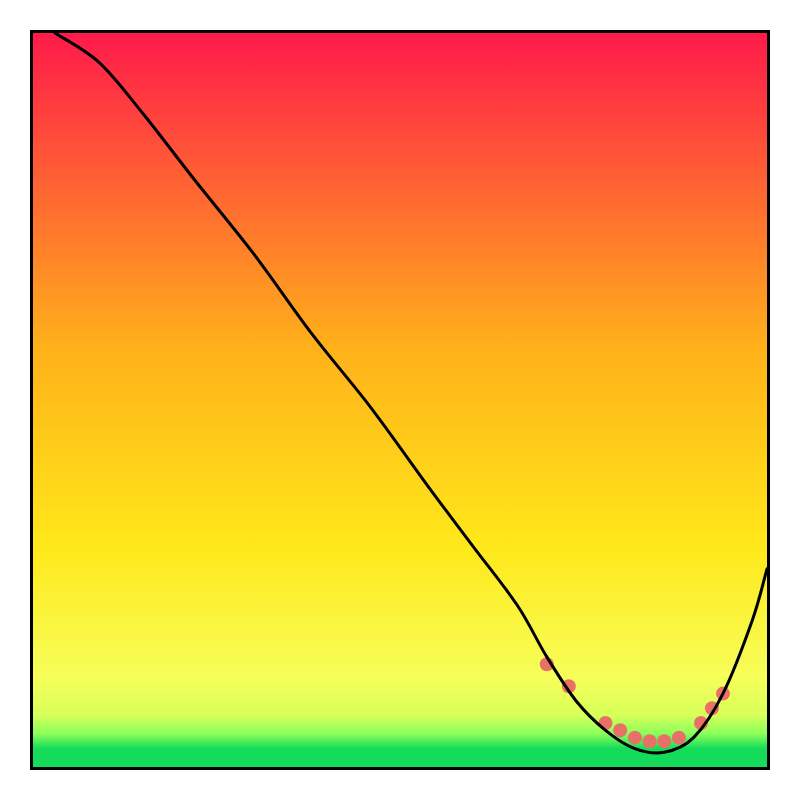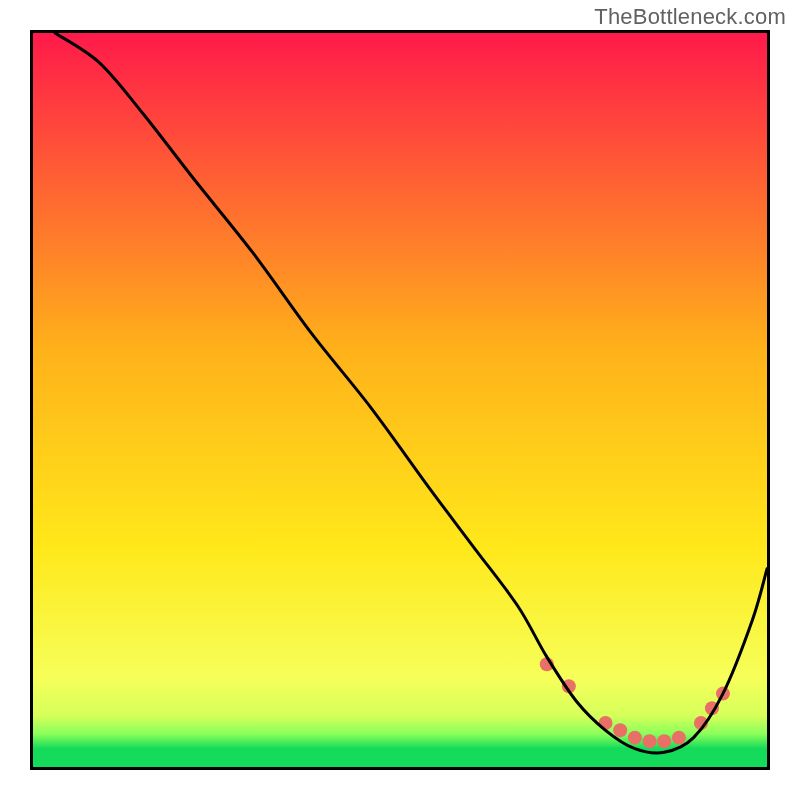--- a/index.html
+++ b/index.html
@@ -40,21 +40,20 @@
     top: 0;
     width: 734px;
     height: 734px;
     display: block;
   }
 </style>
 </head>
 <body>
 
 <div class="outer">
-  <div class="watermark">TheBottleneck.com</div>
   <div class="plot-area">
     <svg class="chart" viewBox="0 0 734 734" preserveAspectRatio="none">
       <defs>
         <linearGradient id="bg-grad" x1="0" y1="0" x2="0" y2="1">
             <stop offset="0%" stop-color="#ff1a4a"></stop>
             <stop offset="43%" stop-color="#ffb11a"></stop>
             <stop offset="70%" stop-color="#ffe81a"></stop>
             <stop offset="88%" stop-color="#f6ff5a"></stop>
             <stop offset="93%" stop-color="#d6ff5a"></stop>
             <stop offset="95.5%" stop-color="#8aff5a"></stop>

